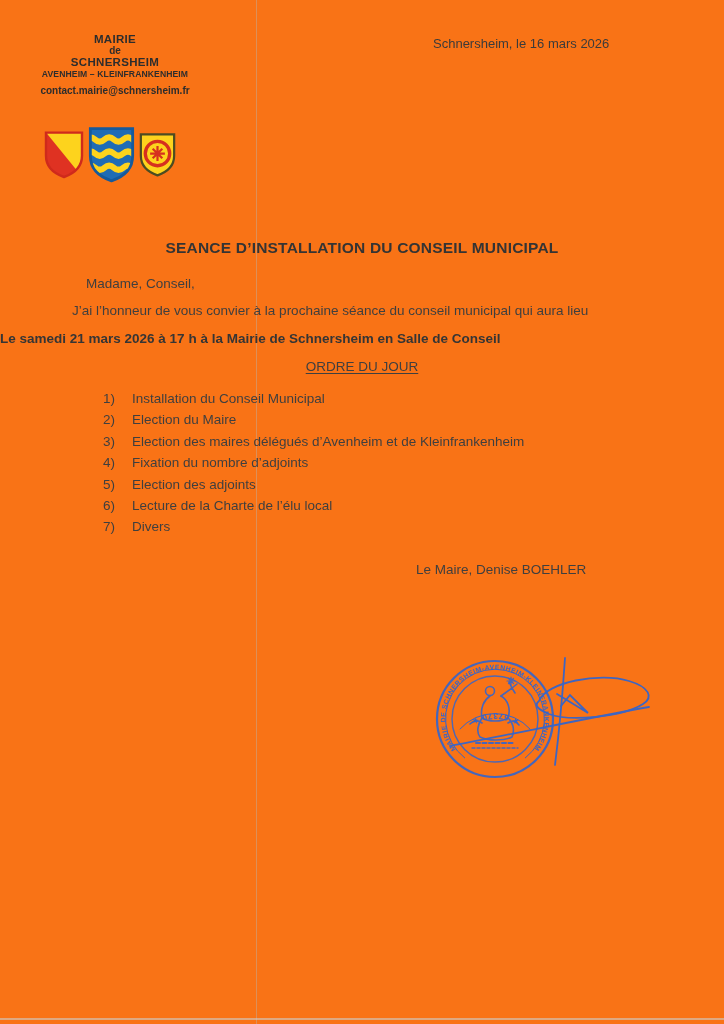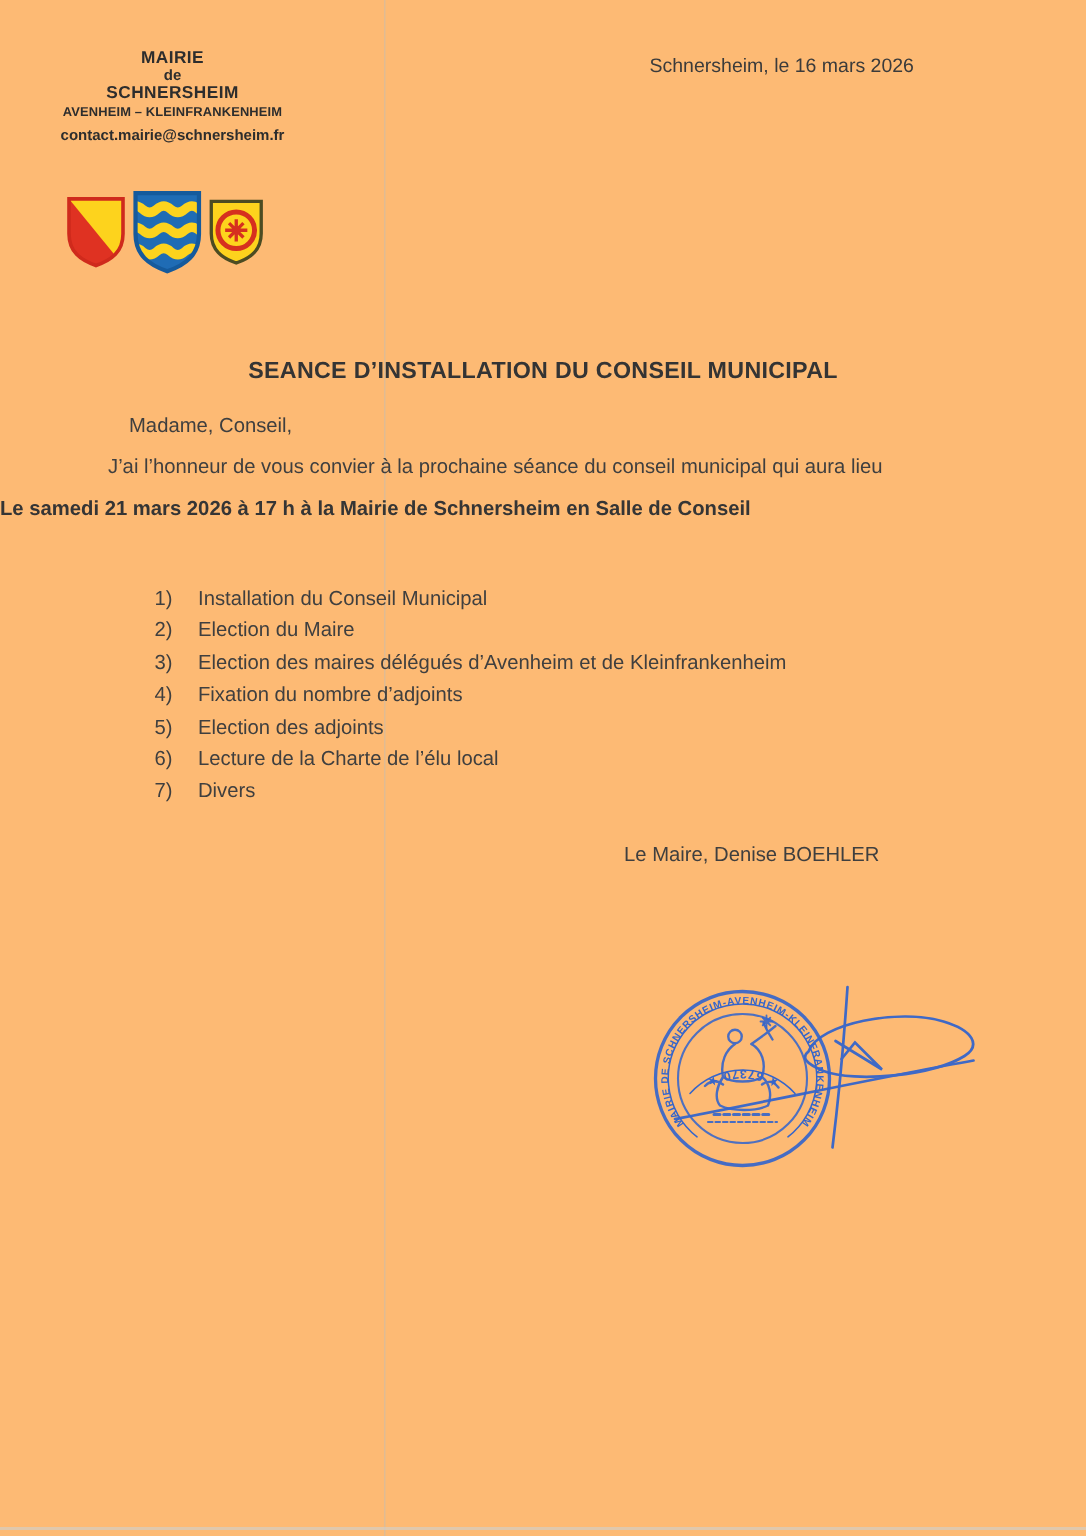--- a/index.html
+++ b/index.html
@@ -1,20 +1,20 @@
 <!DOCTYPE html>
 <html><head>
 <meta charset="utf-8">
 <style>
   html,body{margin:0;padding:0;background:#e8e8e8;}
   .page{
     position:relative;
     width:724px;height:1024px;
     margin:0 auto;
-    background:#fdba74;
+    background:#f97316;
     overflow:hidden;
     font-family:"Liberation Sans","DejaVu Sans",sans-serif;
     color:#3f3f3f;
   }
   
   .scanline{position:absolute;left:256px;top:0;width:1px;height:1024px;background:rgba(175,190,198,.38);}
   .scanedge{position:absolute;left:0;bottom:4px;width:100%;height:2px;background:rgba(200,212,218,.55);}
 
   
   .letterhead{position:absolute;left:26px;top:33px;width:178px;text-align:center;color:#2d2d2d;font-weight:bold;}
@@ -110,20 +110,21 @@
     </svg>
   </div>
 
   <div class="dateline">Schnersheim, le 16 mars 2026</div>
 
   <div class="title2">SEANCE D’INSTALLATION DU CONSEIL MUNICIPAL</div>
 
   <div class="salutation">Madame, Conseil,</div>
   <div class="intro">J’ai l’honneur de vous convier à la prochaine séance du conseil municipal qui aura lieu</div>
   <div class="meeting">Le samedi 21 mars 2026 à 17 h à la Mairie de Schnersheim en Salle de Conseil</div>
+  <div class="ordre">ORDRE DU JOUR</div>
 
   <div class="agenda">
     <div class="agenda-row">
       <span class="agenda-num">1)</span>
       <span class="agenda-text">Installation du Conseil Municipal</span>
     </div>
     <div class="agenda-row">
       <span class="agenda-num">2)</span>
       <span class="agenda-text">Election du Maire</span>
     </div>

